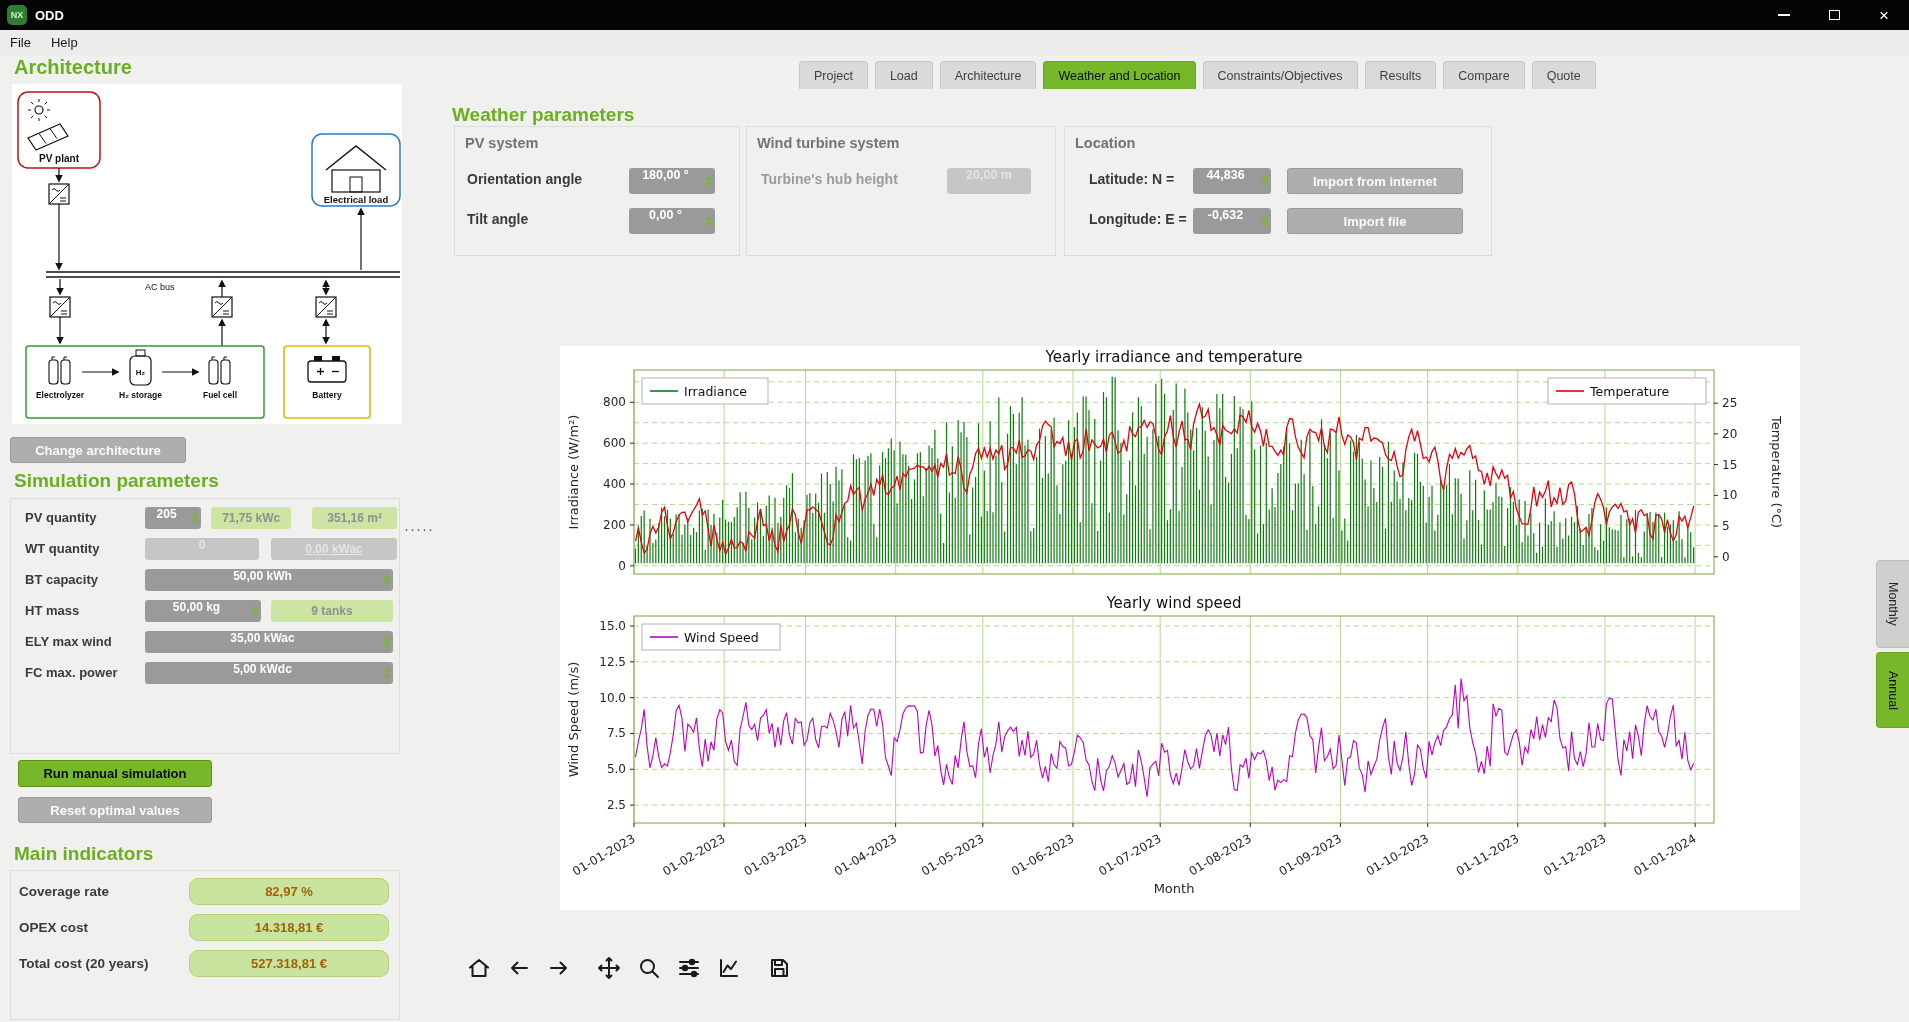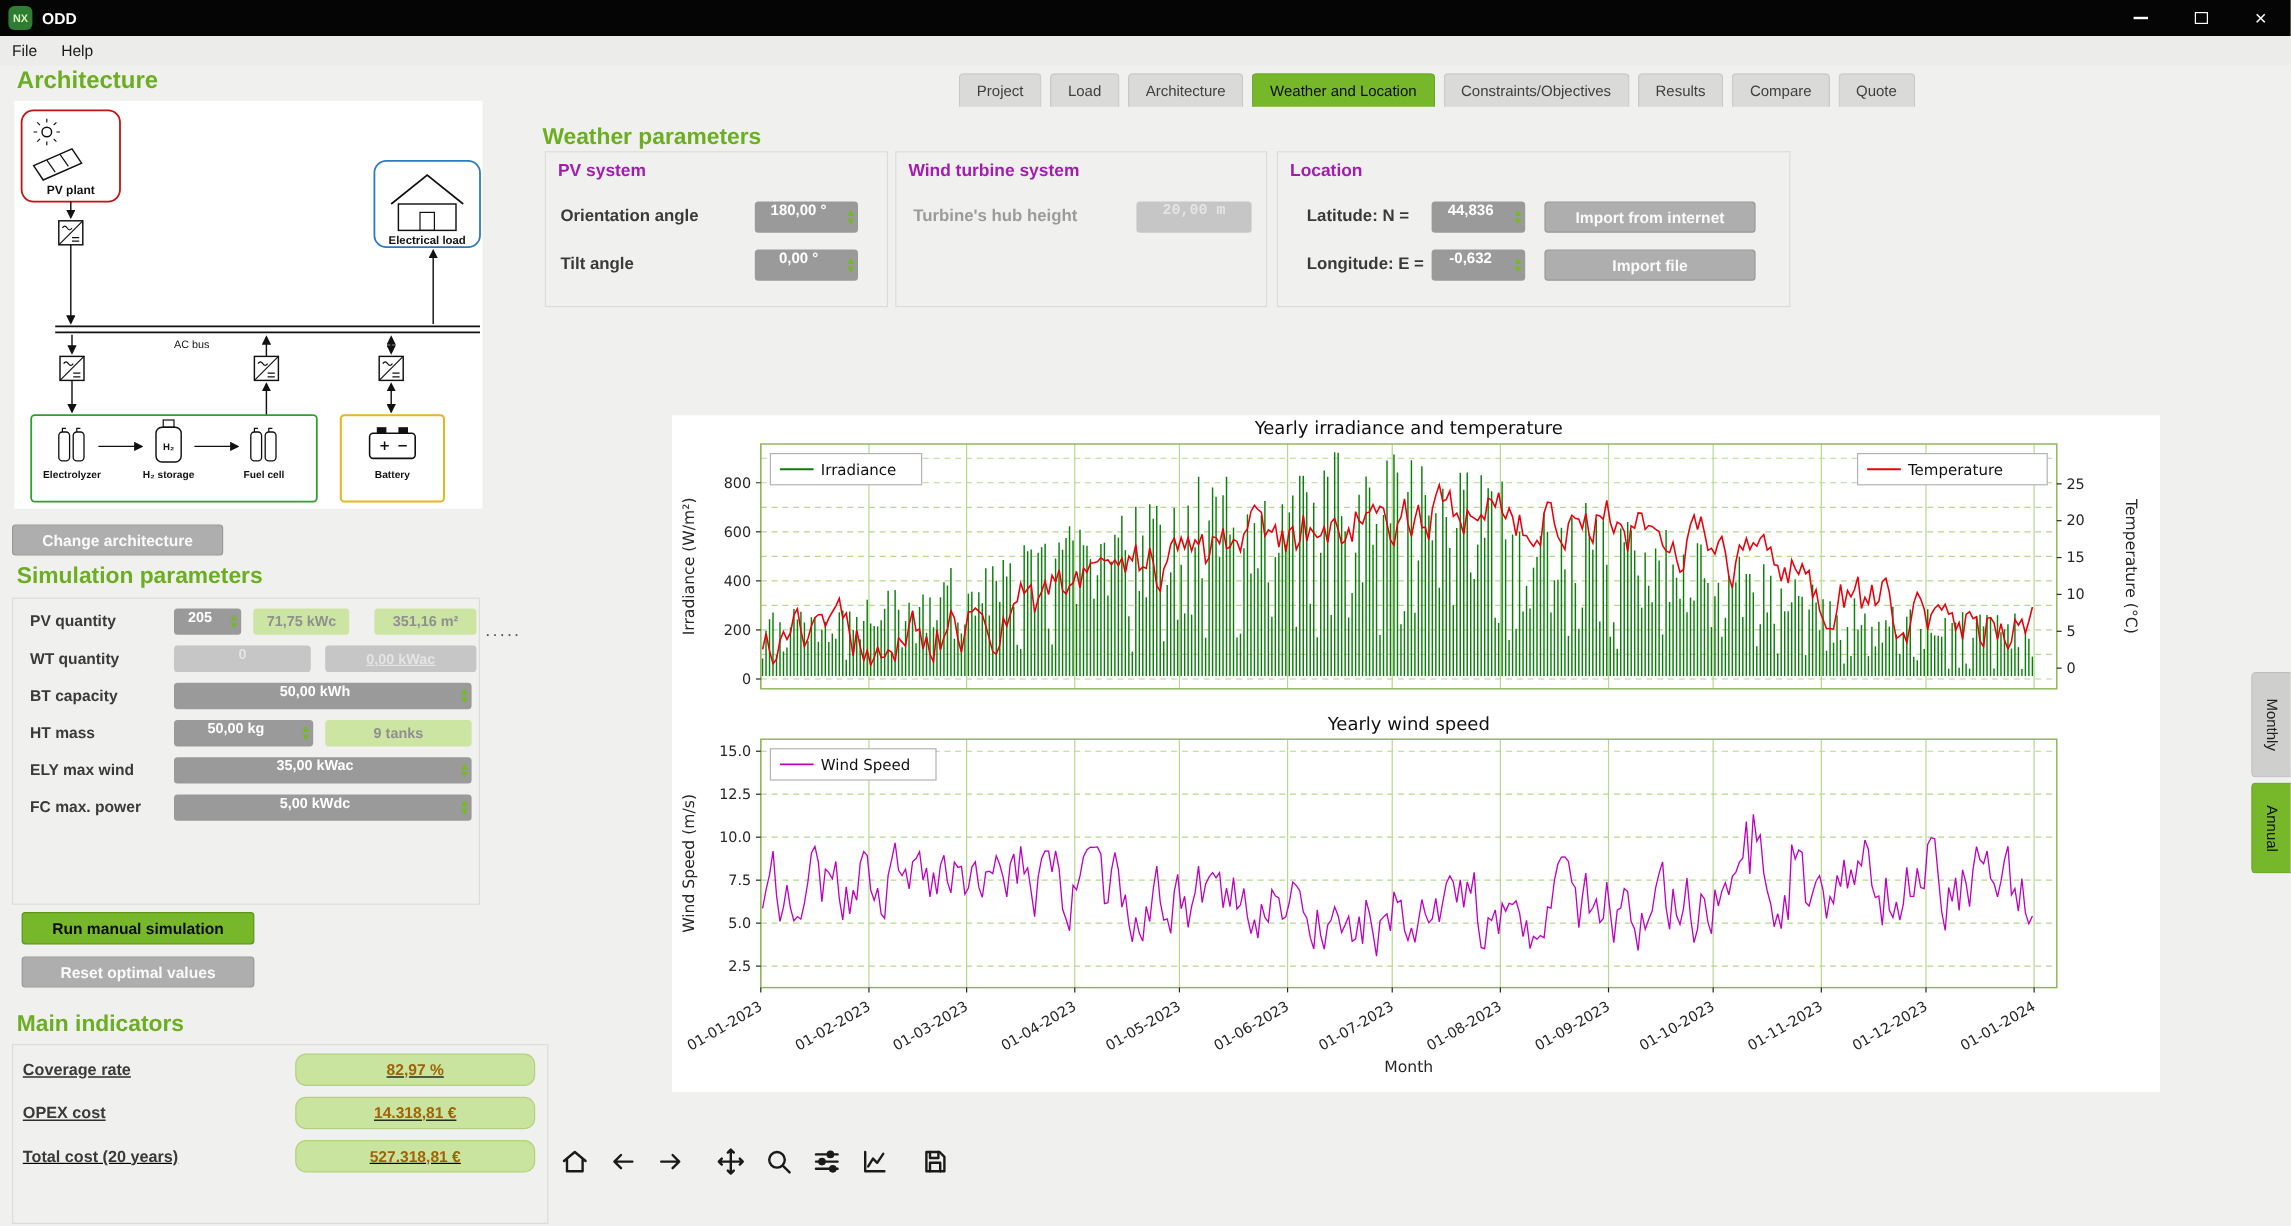--- a/index.html
+++ b/index.html
@@ -46,21 +46,21 @@
 .spin{width:13px;height:100%;display:flex;flex-direction:column;align-items:center;justify-content:center;gap:2px;}
 .tu{width:0;height:0;border-left:3.5px solid transparent;border-right:3.5px solid transparent;border-bottom:5px solid #76b82a;}
 .td{width:0;height:0;border-left:3.5px solid transparent;border-right:3.5px solid transparent;border-top:5px solid #76b82a;}
 .f-a{width:248px;} .f-b{width:59px;} .f-c{width:84px;margin-left:10px;} .f-d{width:89px;margin-left:21px;}
 .f-e{width:114px;} .f-f{width:126px;margin-left:12px;text-decoration:underline;} .f-g{width:116px;} .f-h{width:122px;margin-left:10px;}
 
 .irow{display:flex;align-items:center;height:36px;padding:0 10px 0 8px;}
 .irow .plabel{flex:1;font-size:13.5px;}
 .ind-val{width:200px;height:27px;background:#c9e49e;border:1px solid #b2d27f;border-radius:9px;display:flex;align-items:center;justify-content:center;font-weight:bold;font-size:13px;color:#a16207;}
 
-.grp-head{position:absolute;left:10px;top:8px;color:#a21caf;font-weight:bold;font-size:14.5px;}
+.grp-head{position:absolute;left:10px;top:8px;color:#737373;font-weight:bold;font-size:14.5px;}
 .wlabel{position:absolute;font-weight:bold;font-size:14px;color:#3a3a3a;}
 .wlabel.dim{color:#9b9b9b;}
 .winp{position:absolute;height:26px;font-size:12.5px;}
 .wbtn2{position:absolute;height:26px;width:176px;font-size:13px;}
 
 .splitter{position:absolute;left:404px;top:520px;color:#555;font-size:15px;letter-spacing:1px;}
 
 .toolbar{position:absolute;left:466px;top:955px;display:flex;gap:14px;align-items:center;}
 .ticon{width:26px;height:26px;display:flex;align-items:center;justify-content:center;}
 .ticon svg{width:24px;height:24px;stroke:#1a1a1a;stroke-width:2;fill:none;stroke-linecap:round;stroke-linejoin:round;}
@@ -263,21 +263,21 @@
   </div>
 </div>
 
 <div class="splitter">·····</div>
 
 <div class="btn btn-green" style="left:18px;top:760px;width:194px;height:27px;">Run manual simulation</div>
 <div class="btn btn-gray" style="left:18px;top:797px;width:194px;height:26px;">Reset optimal values</div>
 
 <div class="h-green" style="left:14px;top:843px;font-size:19px;">Main indicators</div>
 
-<div class="panel-box" style="left:10px;top:870px;width:447px;height:150px;padding-top:2px;text-decoration:underline;">
+<div class="panel-box" style="left:10px;top:870px;width:390px;height:150px;padding-top:2px;">
   <div class="irow">
     <span class="plabel">Coverage rate</span>
     <div class="ind-val">82,97 %</div>
   </div>
   <div class="irow">
     <span class="plabel">OPEX cost</span>
     <div class="ind-val">14.318,81 €</div>
   </div>
   <div class="irow">
     <span class="plabel">Total cost (20 years)</span>
@@ -314,21 +314,21 @@
     <span class="spin">
         <i class="tu"></i>
         <i class="td"></i>
       </span>
   </div>
 </div>
 
 <div class="panel-box" style="left:746px;top:126px;width:310px;height:130px;">
   <div class="grp-head">Wind turbine system</div>
   <div class="wlabel dim" style="left:14px;top:44px;">Turbine's hub height</div>
-  <div class="winp inp dis" style="left:200px;top:41px;width:96px;font-family:Liberation Mono, monospace;">
+  <div class="winp inp dis" style="left:200px;top:41px;width:84px;">
     <span class="val">20,00 m</span>
   </div>
 </div>
 
 <div class="panel-box" style="left:1064px;top:126px;width:428px;height:130px;">
   <div class="grp-head">Location</div>
   <div class="wlabel" style="left:24px;top:44px;">Latitude: N =</div>
   <div class="winp inp" style="left:128px;top:41px;width:78px;">
     <span class="val">44,836</span>
     <span class="spin">

